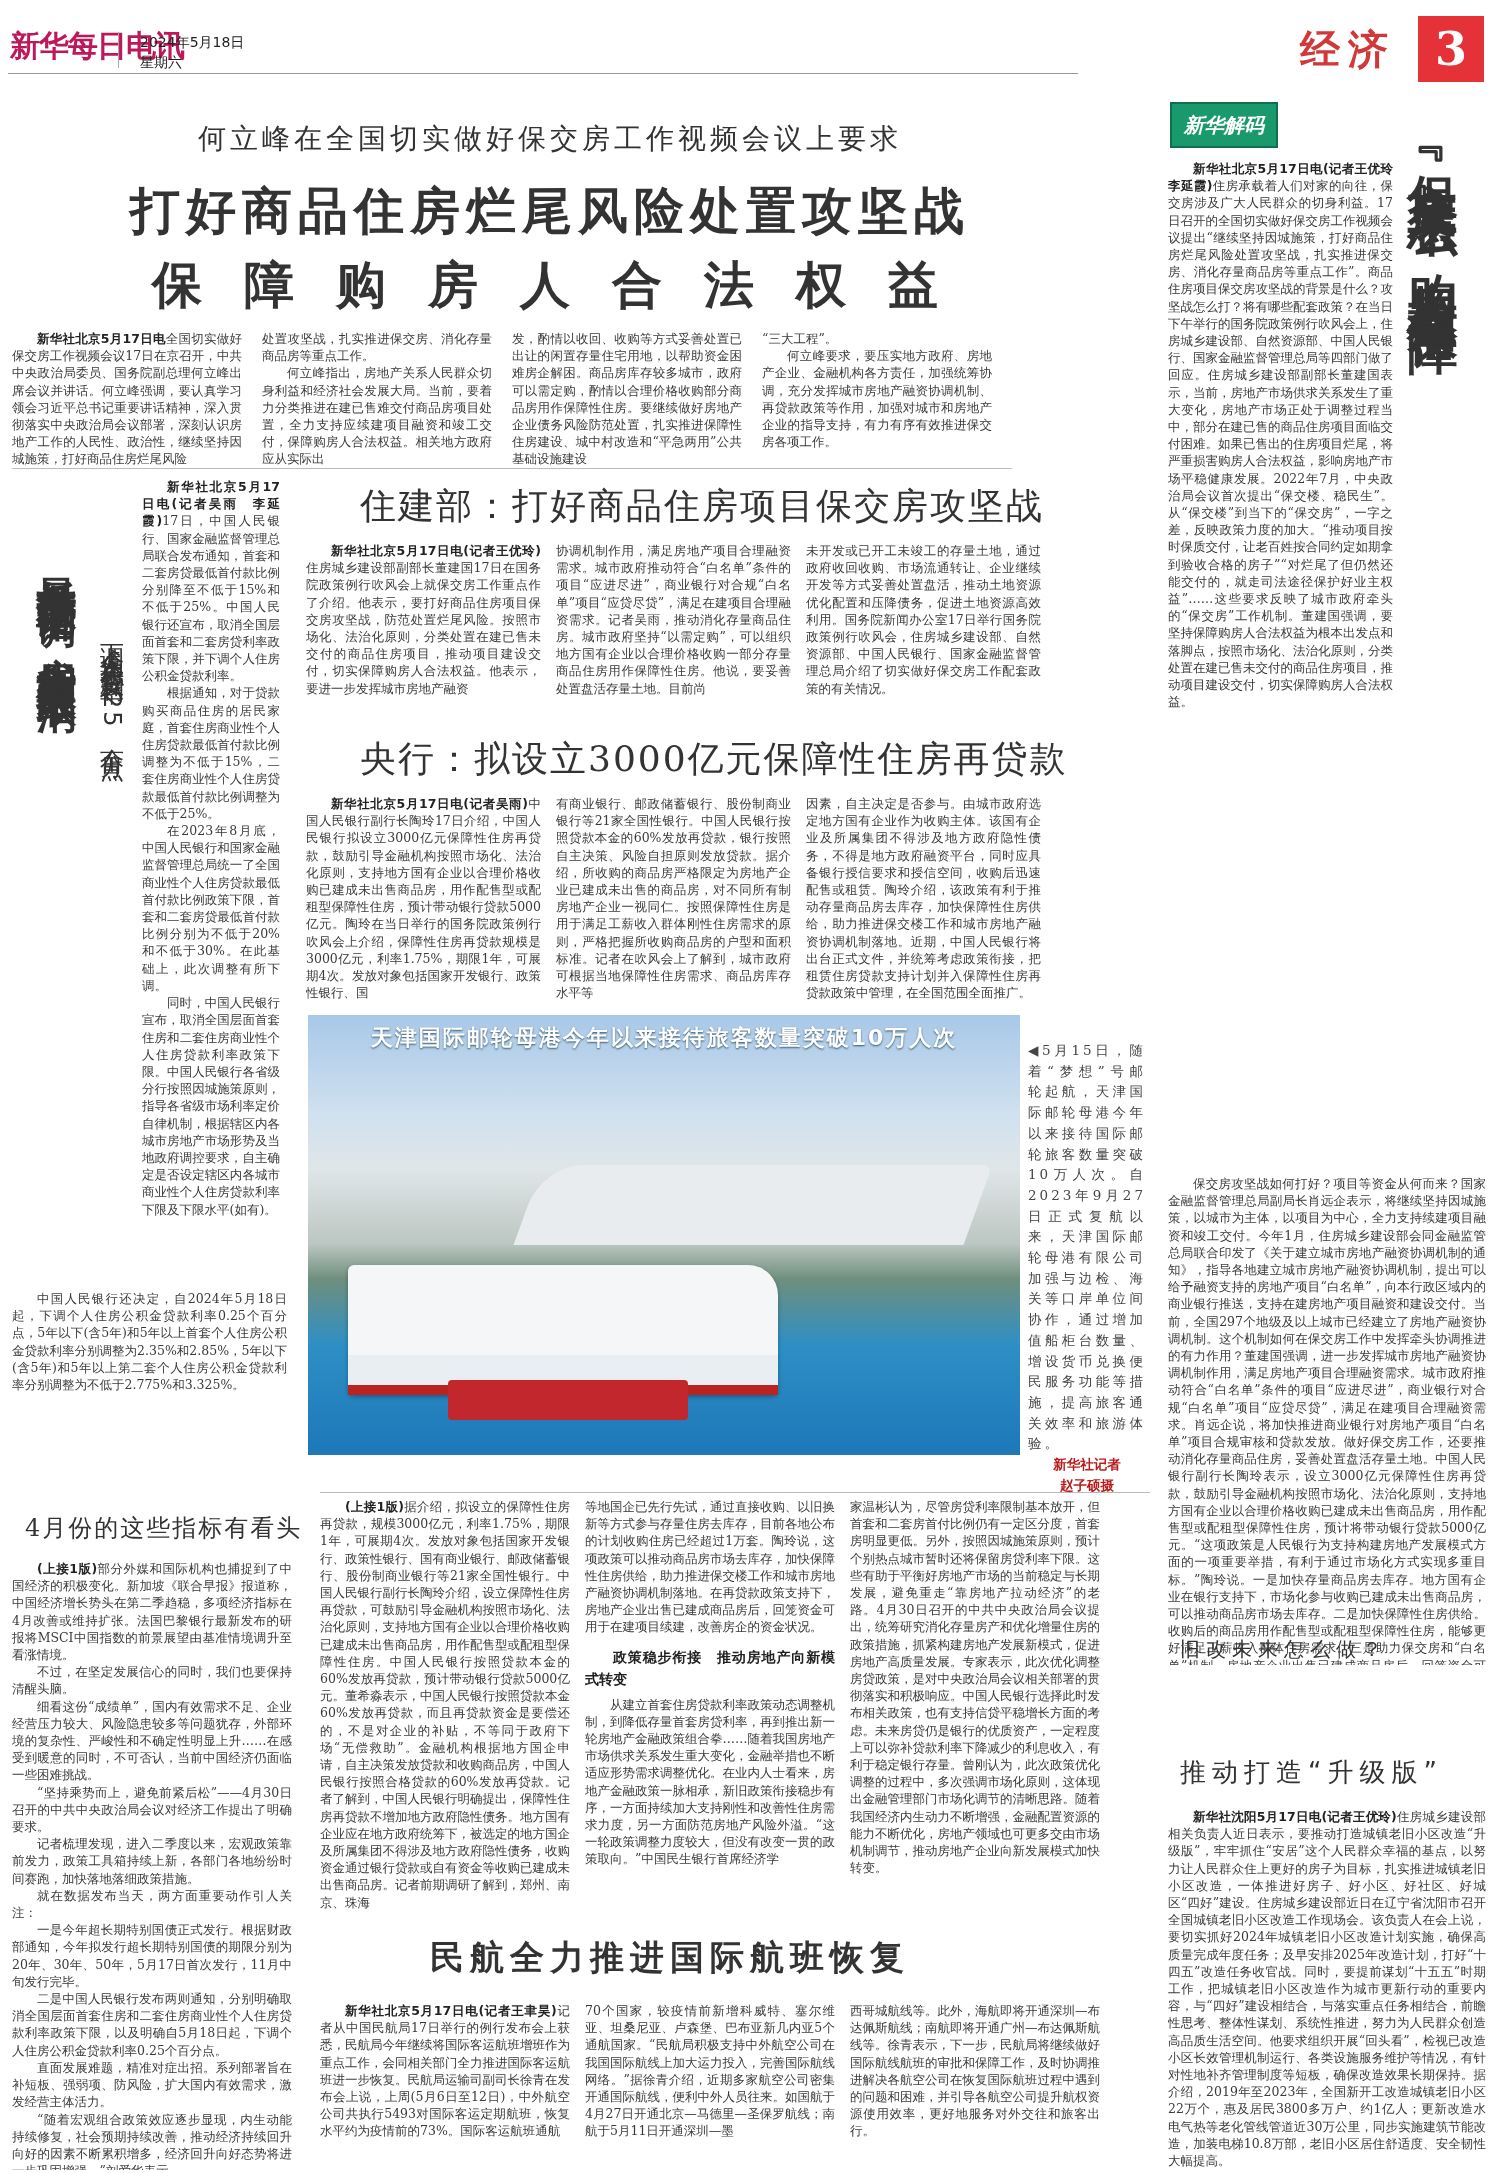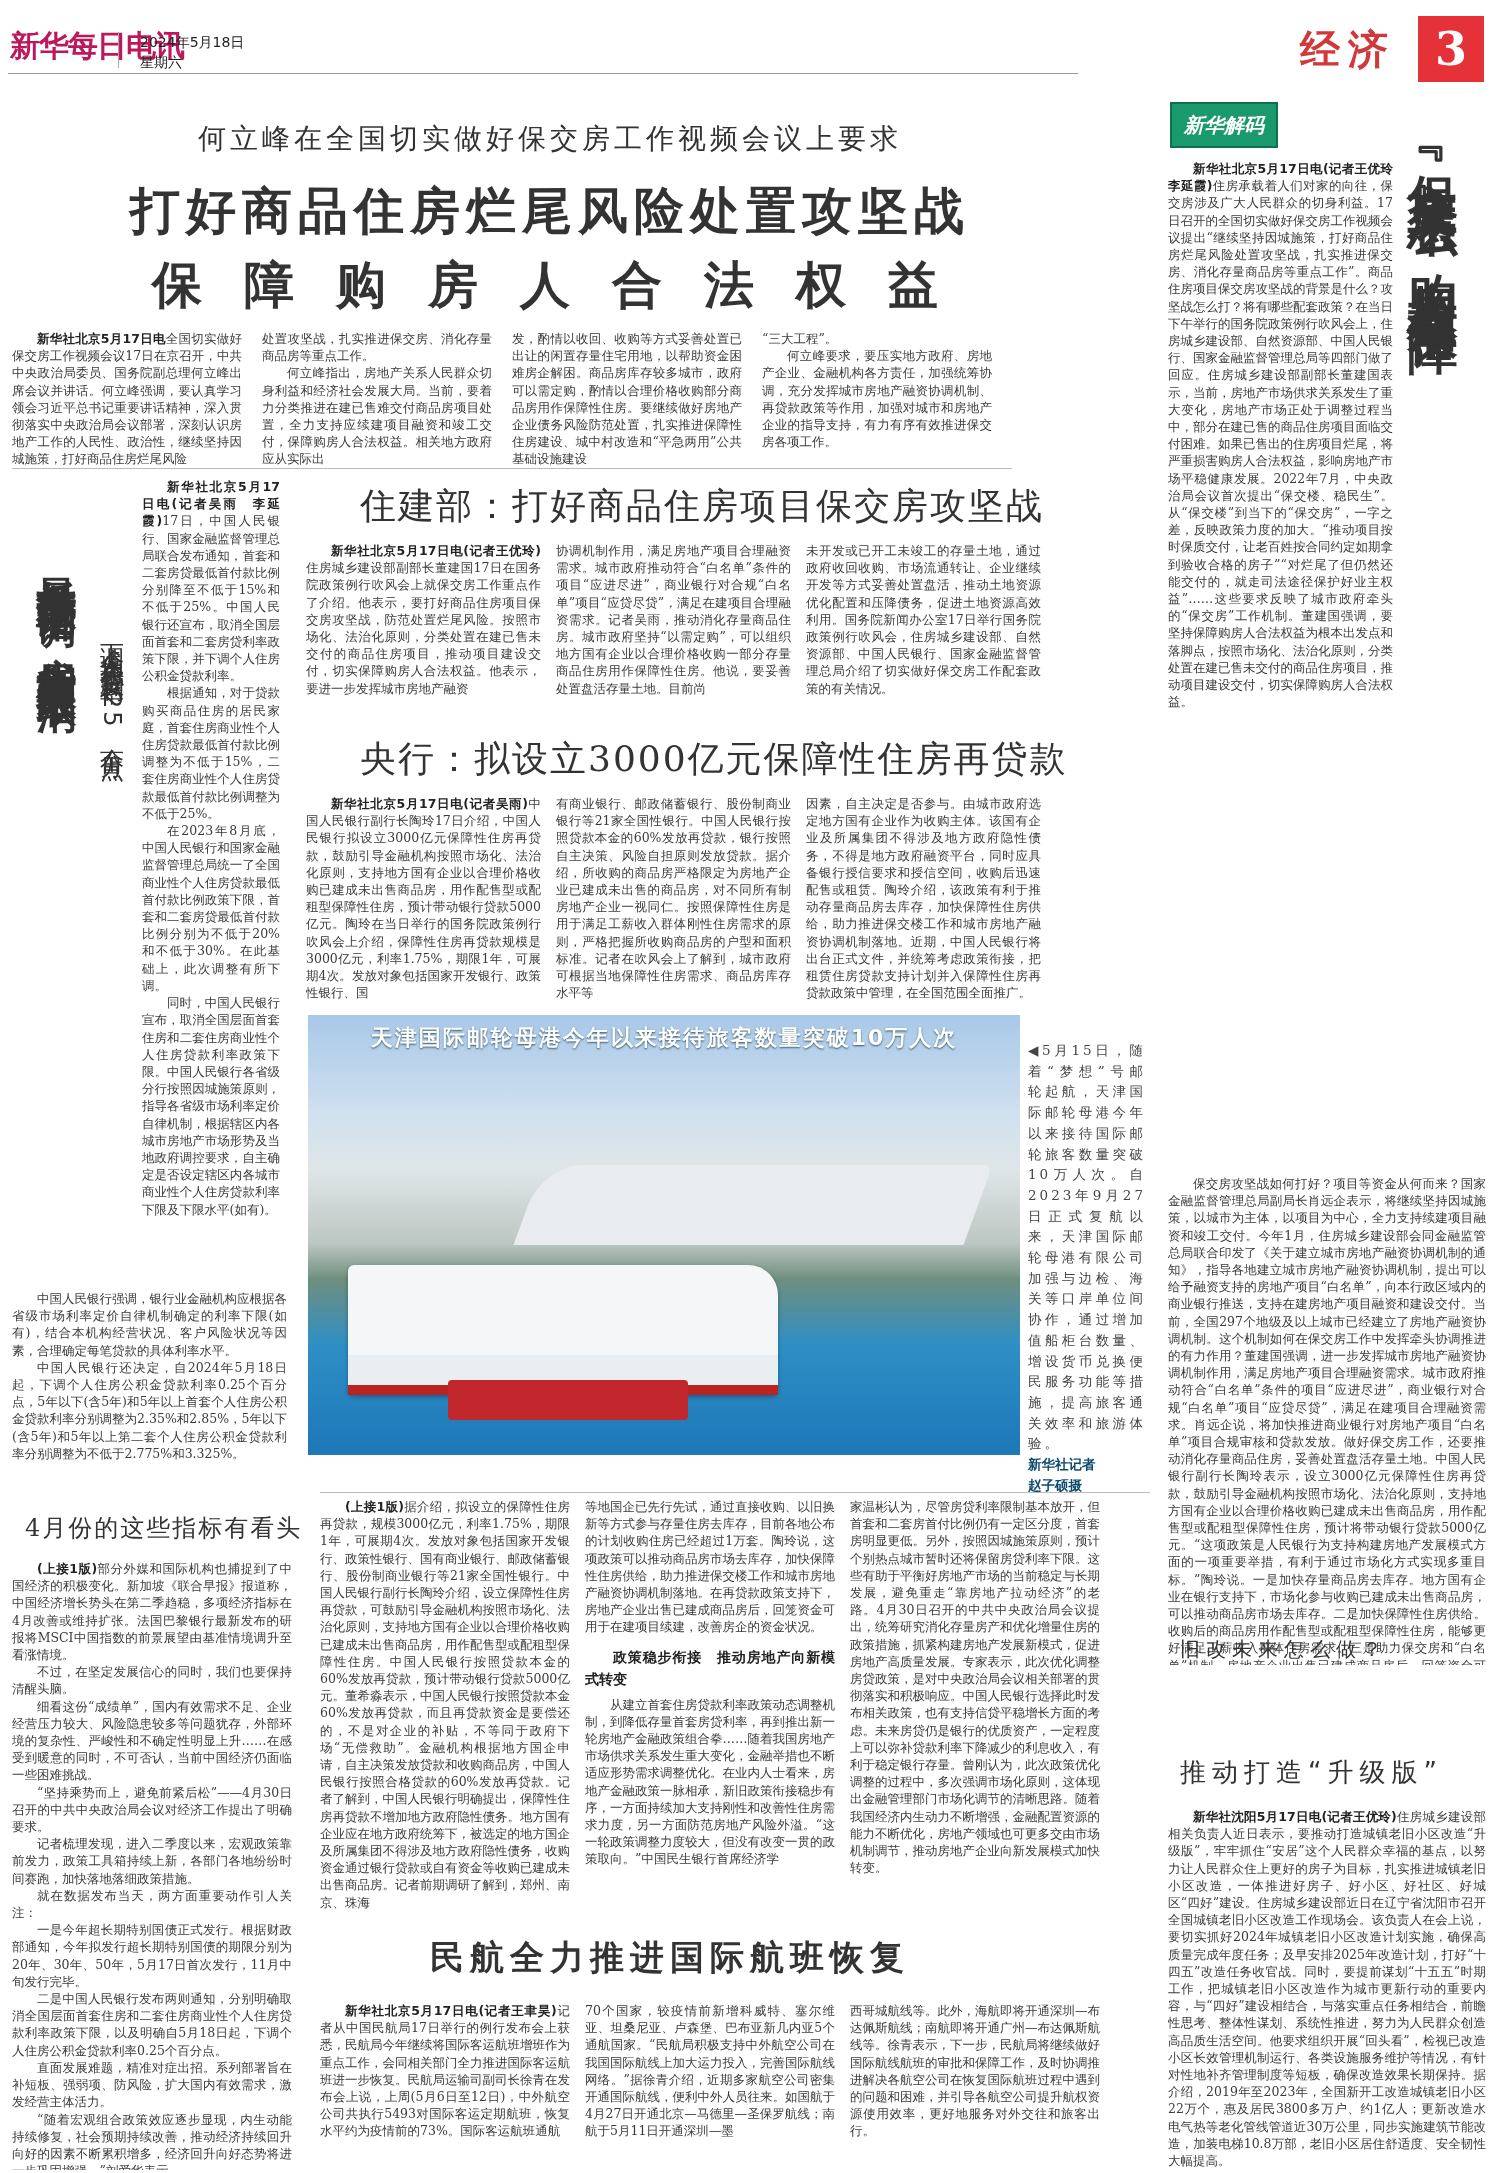--- a/index.html
+++ b/index.html
@@ -19,21 +19,21 @@
 .headline{position:absolute;left:0;width:1100px;text-align:center;font-weight:bold;font-size:50px;color:#333}
 .sub-hl{position:absolute;font-size:36px;color:#333;letter-spacing:4px}
 .vhead{position:absolute;writing-mode:vertical-rl;color:#333}
 .photo{position:absolute;left:308px;top:1015px;width:712px;height:440px;background:linear-gradient(180deg,#a8c8e8 0%,#cfe0ef 22%,#dfe6e8 35%,#bcc6c2 52%,#6f8f7d 60%,#2e8fc5 75%,#1d77b8 100%);overflow:hidden}
 .photo-title{position:absolute;left:0;top:8px;width:100%;text-align:center;font-family:"DejaVu Sans",sans-serif;font-size:22px;color:#fff;font-weight:bold;letter-spacing:2px;text-shadow:0 1px 2px #356}
 .ship{position:absolute;left:40px;top:250px;width:430px;height:130px;background:#f4f6f8;border-radius:6px 30px 6px 6px;box-shadow:0 2px 4px rgba(0,0,0,.3)}
 .ship-hull{position:absolute;left:40px;top:340px;width:430px;height:40px;background:#e8eef2;border-bottom:10px solid #b22}
 .tug{position:absolute;left:140px;top:365px;width:240px;height:40px;background:#c1272d;border-radius:4px}
 .terminal{position:absolute;left:220px;top:150px;width:450px;height:80px;background:#e8ecee;border-radius:40px 10px 0 0;transform:skewX(-20deg)}
 .caption{position:absolute;left:1028px;top:1040px;width:118px;font-size:13.5px;line-height:20.7px;color:#444;letter-spacing:3px;text-align:justify}
-.credit{font-family:"DejaVu Sans",sans-serif;font-weight:bold;color:#0c4a6e;text-align:left;letter-spacing:0}
+.credit{font-family:"DejaVu Sans",sans-serif;font-weight:bold;color:#b91c1c;text-align:center;letter-spacing:0}
 .xhjm{position:absolute;left:1170px;top:102px;width:108px;height:46px;background:#1a9a6c;border:2px solid #0f7050;color:#fff;font-family:"DejaVu Sans",sans-serif;font-weight:bold;font-style:italic;font-size:20px;text-align:center;line-height:42px}
 .sep{position:absolute;height:1px;background:#bbb}
 .subhead{font-family:"DejaVu Sans",sans-serif;font-weight:bold;font-size:14px;color:#222;margin:10px 0 6px;text-indent:2em;line-height:22px}
 </style>
 </head>
 <body>
 
 <div class="masthead">新华每日电讯</div>
 <div class="vr"></div>
 <div class="date">
@@ -66,21 +66,20 @@
 
 <div class="vhead" style="left:30px;top:545px;font-size:40px;font-weight:bold;letter-spacing:4px;height:720px">最低首付款比例下调，房贷利率政策下限取消</div>
 <div class="vhead sans" style="left:96px;top:625px;font-size:24px;letter-spacing:3px;height:620px">下调个人住房公积金贷款利率0.25个百分点</div>
 <div class="col body-text" style="left:142px;top:478px;width:138px">
   <p><b>新华社北京5月17日电(记者吴雨　李延霞)</b><span>17日，中国人民银行、国家金融监督管理总局联合发布通知，首套和二套房贷最低首付款比例分别降至不低于15%和不低于25%。中国人民银行还宣布，取消全国层面首套和二套房贷利率政策下限，并下调个人住房公积金贷款利率。</span></p>
   <p>根据通知，对于贷款购买商品住房的居民家庭，首套住房商业性个人住房贷款最低首付款比例调整为不低于15%，二套住房商业性个人住房贷款最低首付款比例调整为不低于25%。</p>
   <p>在2023年8月底，中国人民银行和国家金融监督管理总局统一了全国商业性个人住房贷款最低首付款比例政策下限，首套和二套房贷最低首付款比例分别为不低于20%和不低于30%。在此基础上，此次调整有所下调。</p>
   <p>同时，中国人民银行宣布，取消全国层面首套住房和二套住房商业性个人住房贷款利率政策下限。中国人民银行各省级分行按照因城施策原则，指导各省级市场利率定价自律机制，根据辖区内各城市房地产市场形势及当地政府调控要求，自主确定是否设定辖区内各城市商业性个人住房贷款利率下限及下限水平(如有)。</p>
 </div>
 <div class="col body-text" style="left:12px;top:1290px;width:275px">
-  <p>中国人民银行强调，银行业金融机构应根据各省级市场利率定价自律机制确定的利率下限(如有)，结合本机构经营状况、客户风险状况等因素，合理确定每笔贷款的具体利率水平。</p>
   <p>中国人民银行还决定，自2024年5月18日起，下调个人住房公积金贷款利率0.25个百分点，5年以下(含5年)和5年以上首套个人住房公积金贷款利率分别调整为2.35%和2.85%，5年以下(含5年)和5年以上第二套个人住房公积金贷款利率分别调整为不低于2.775%和3.325%。</p>
 </div>
 
 <div class="sub-hl" style="left:360px;top:482px;letter-spacing:2px">住建部：打好商品住房项目保交房攻坚战</div>
 <div class="col body-text" style="left:306px;top:542px;width:235px;height:180px;overflow:hidden">
   <p><b>新华社北京5月17日电(记者王优玲)</b><span>住房城乡建设部副部长董建国17日在国务院政策例行吹风会上就保交房工作重点作了介绍。他表示，要打好商品住房项目保交房攻坚战，防范处置烂尾风险。按照市场化、法治化原则，分类处置在建已售未交付的商品住房项目，推动项目建设交付，切实保障购房人合法权益。他表示，要进一步发挥城市房地产融资</span></p>
 </div>
 <div class="col body-text" style="left:556px;top:542px;width:235px;height:180px;overflow:hidden">
   <p style="text-indent:0">协调机制作用，满足房地产项目合理融资需求。城市政府推动符合“白名单”条件的项目“应进尽进”，商业银行对合规“白名单”项目“应贷尽贷”，满足在建项目合理融资需求。记者吴雨，推动消化存量商品住房。城市政府坚持“以需定购”，可以组织地方国有企业以合理价格收购一部分存量商品住房用作保障性住房。他说，要妥善处置盘活存量土地。目前尚</p>
 </div>

